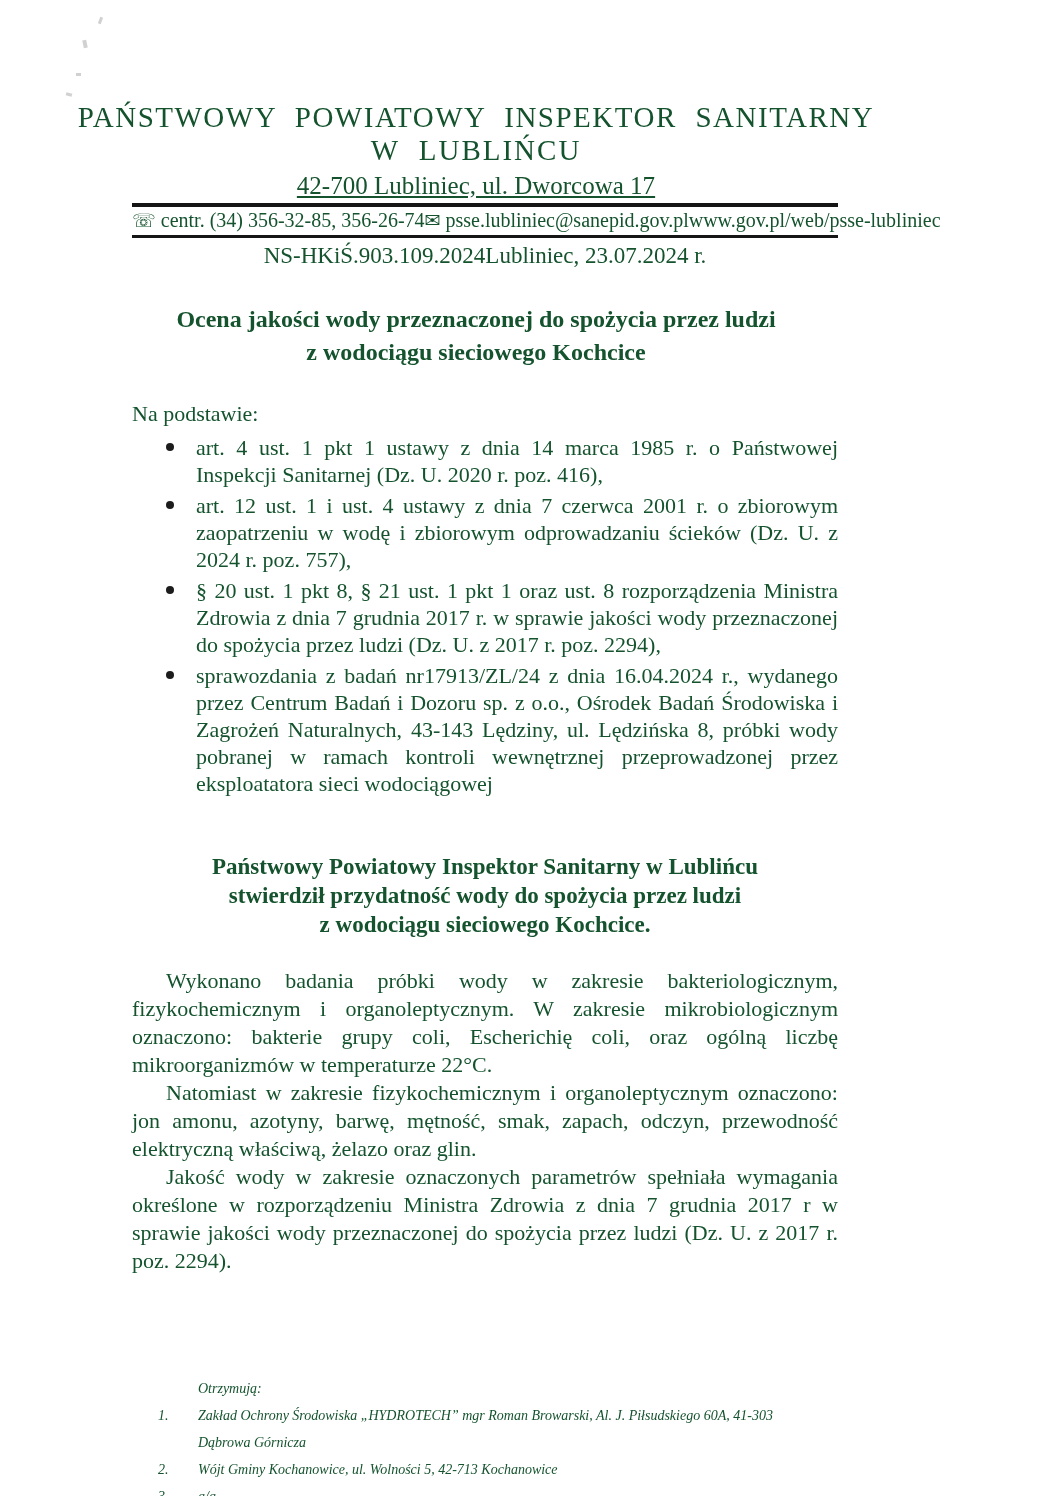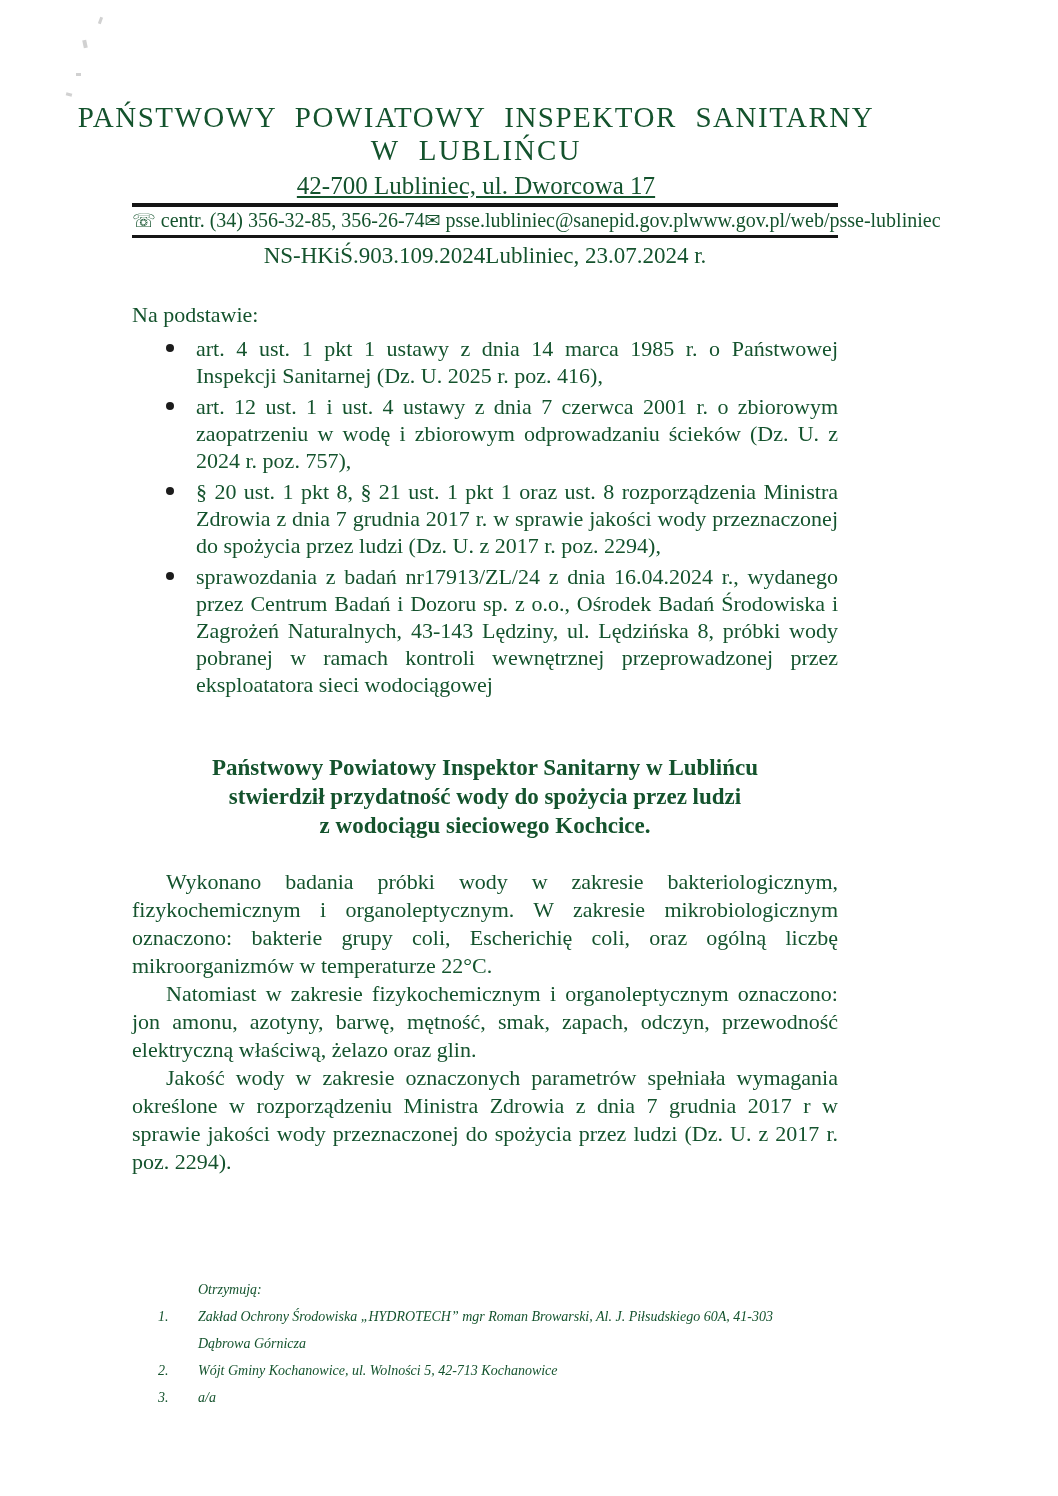--- a/index.html
+++ b/index.html
@@ -145,25 +145,29 @@
         <span>www.gov.pl/web/psse-lubliniec</span>
       </span>
     </div>
     <div class="rule r2"></div>
     <div class="ref-row">
       <span>NS-HKiŚ.903.109.2024</span>
       <span>Lubliniec, 23.07.2024 r.</span>
     </div>
   </div>
 
+  <div class="doc-title">
+    <div>Ocena jakości wody przeznaczonej do spożycia przez ludzi</div>
+    <div>z wodociągu sieciowego Kochcice</div>
+  </div>
 
   <div class="content">
     <div class="basis-intro">Na podstawie:</div>
     <ul class="basis">
-      <li>art. 4 ust. 1 pkt 1 ustawy z dnia 14 marca 1985 r. o Państwowej Inspekcji Sanitarnej (Dz. U. 2025 r. poz. 416),</li>
+      <li>art. 4 ust. 1 pkt 1 ustawy z dnia 14 marca 1985 r. o Państwowej Inspekcji Sanitarnej (Dz. U. 2020 r. poz. 416),</li>
       <li>art. 12 ust. 1 i ust. 4 ustawy z dnia 7 czerwca 2001 r. o zbiorowym zaopatrzeniu w wodę i zbiorowym odprowadzaniu ścieków (Dz. U. z 2024 r. poz. 757),</li>
       <li>§ 20 ust. 1 pkt 8, § 21 ust. 1 pkt 1 oraz ust. 8 rozporządzenia Ministra Zdrowia z dnia 7 grudnia 2017 r. w sprawie jakości wody przeznaczonej do spożycia przez ludzi (Dz. U. z 2017 r. poz. 2294),</li>
       <li>sprawozdania z badań nr17913/ZL/24 z dnia 16.04.2024 r., wydanego przez Centrum Badań i Dozoru sp. z o.o., Ośrodek Badań Środowiska i Zagrożeń Naturalnych, 43-143 Lędziny, ul. Lędzińska 8, próbki wody pobranej w ramach kontroli wewnętrznej przeprowadzonej przez eksploatatora sieci wodociągowej</li>
     </ul>
 
     <div class="statement">
       <div>Państwowy Powiatowy Inspektor Sanitarny w Lublińcu</div>
       <div>stwierdził przydatność wody do spożycia przez ludzi</div>
       <div>z wodociągu sieciowego Kochcice.</div>
     </div>

